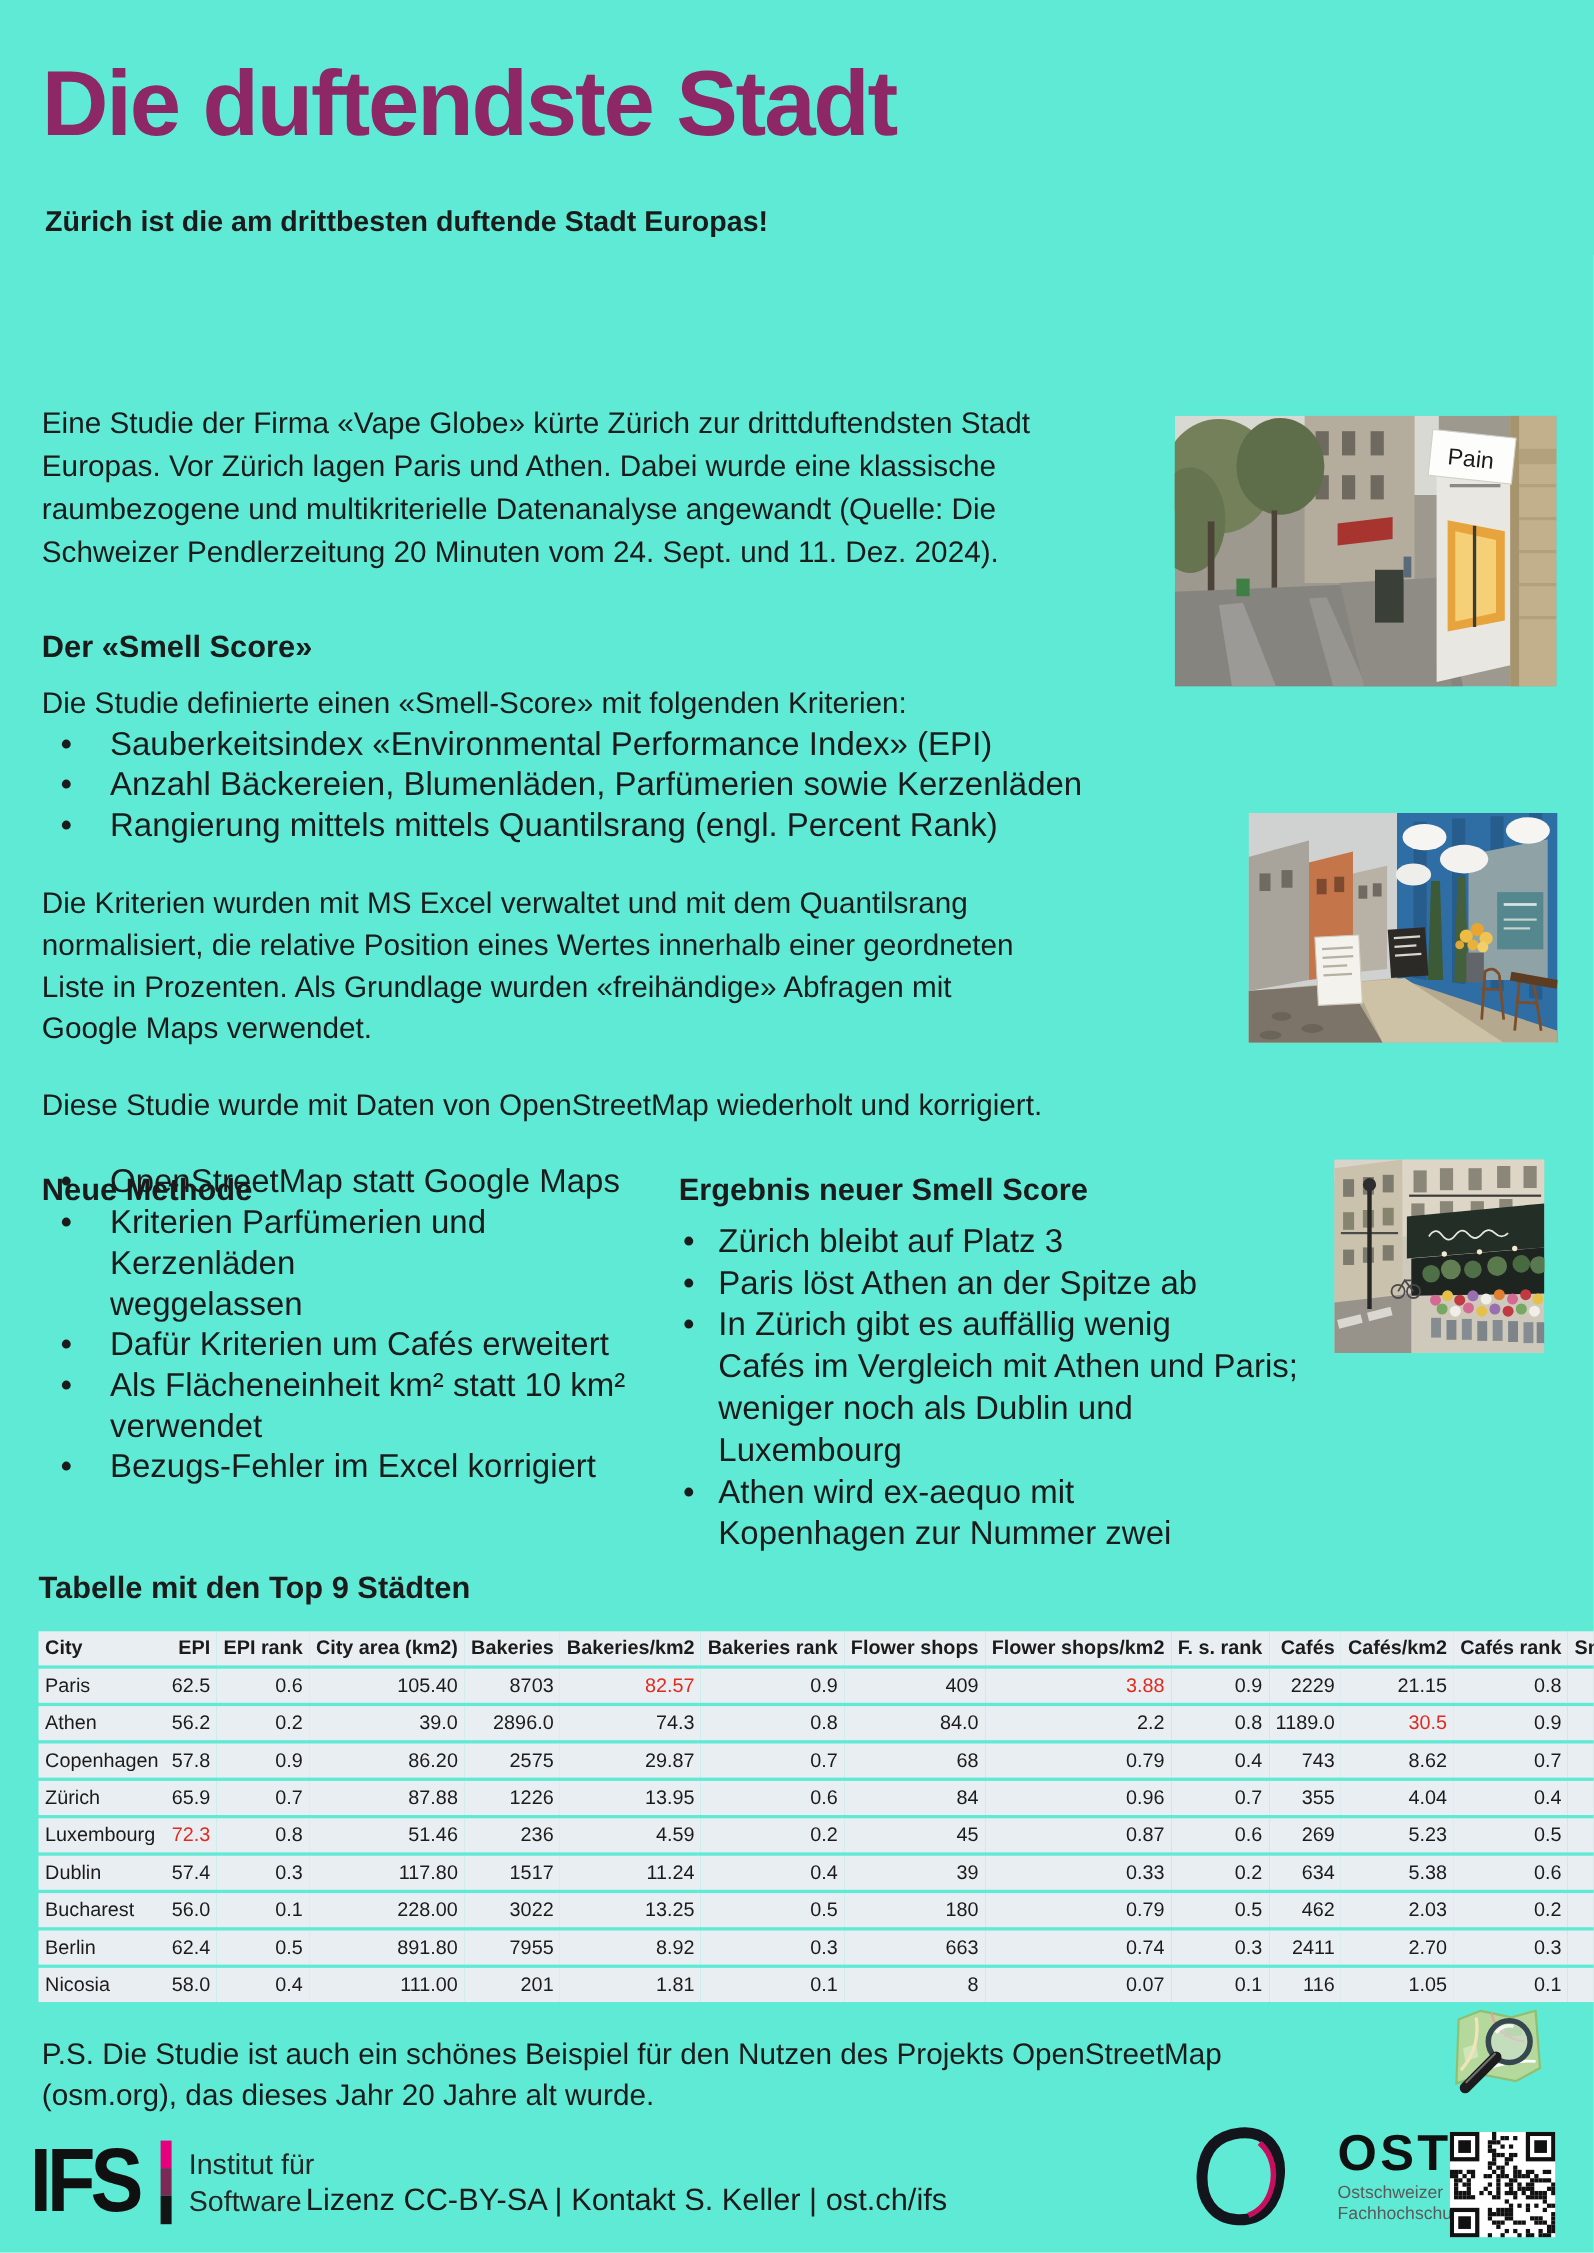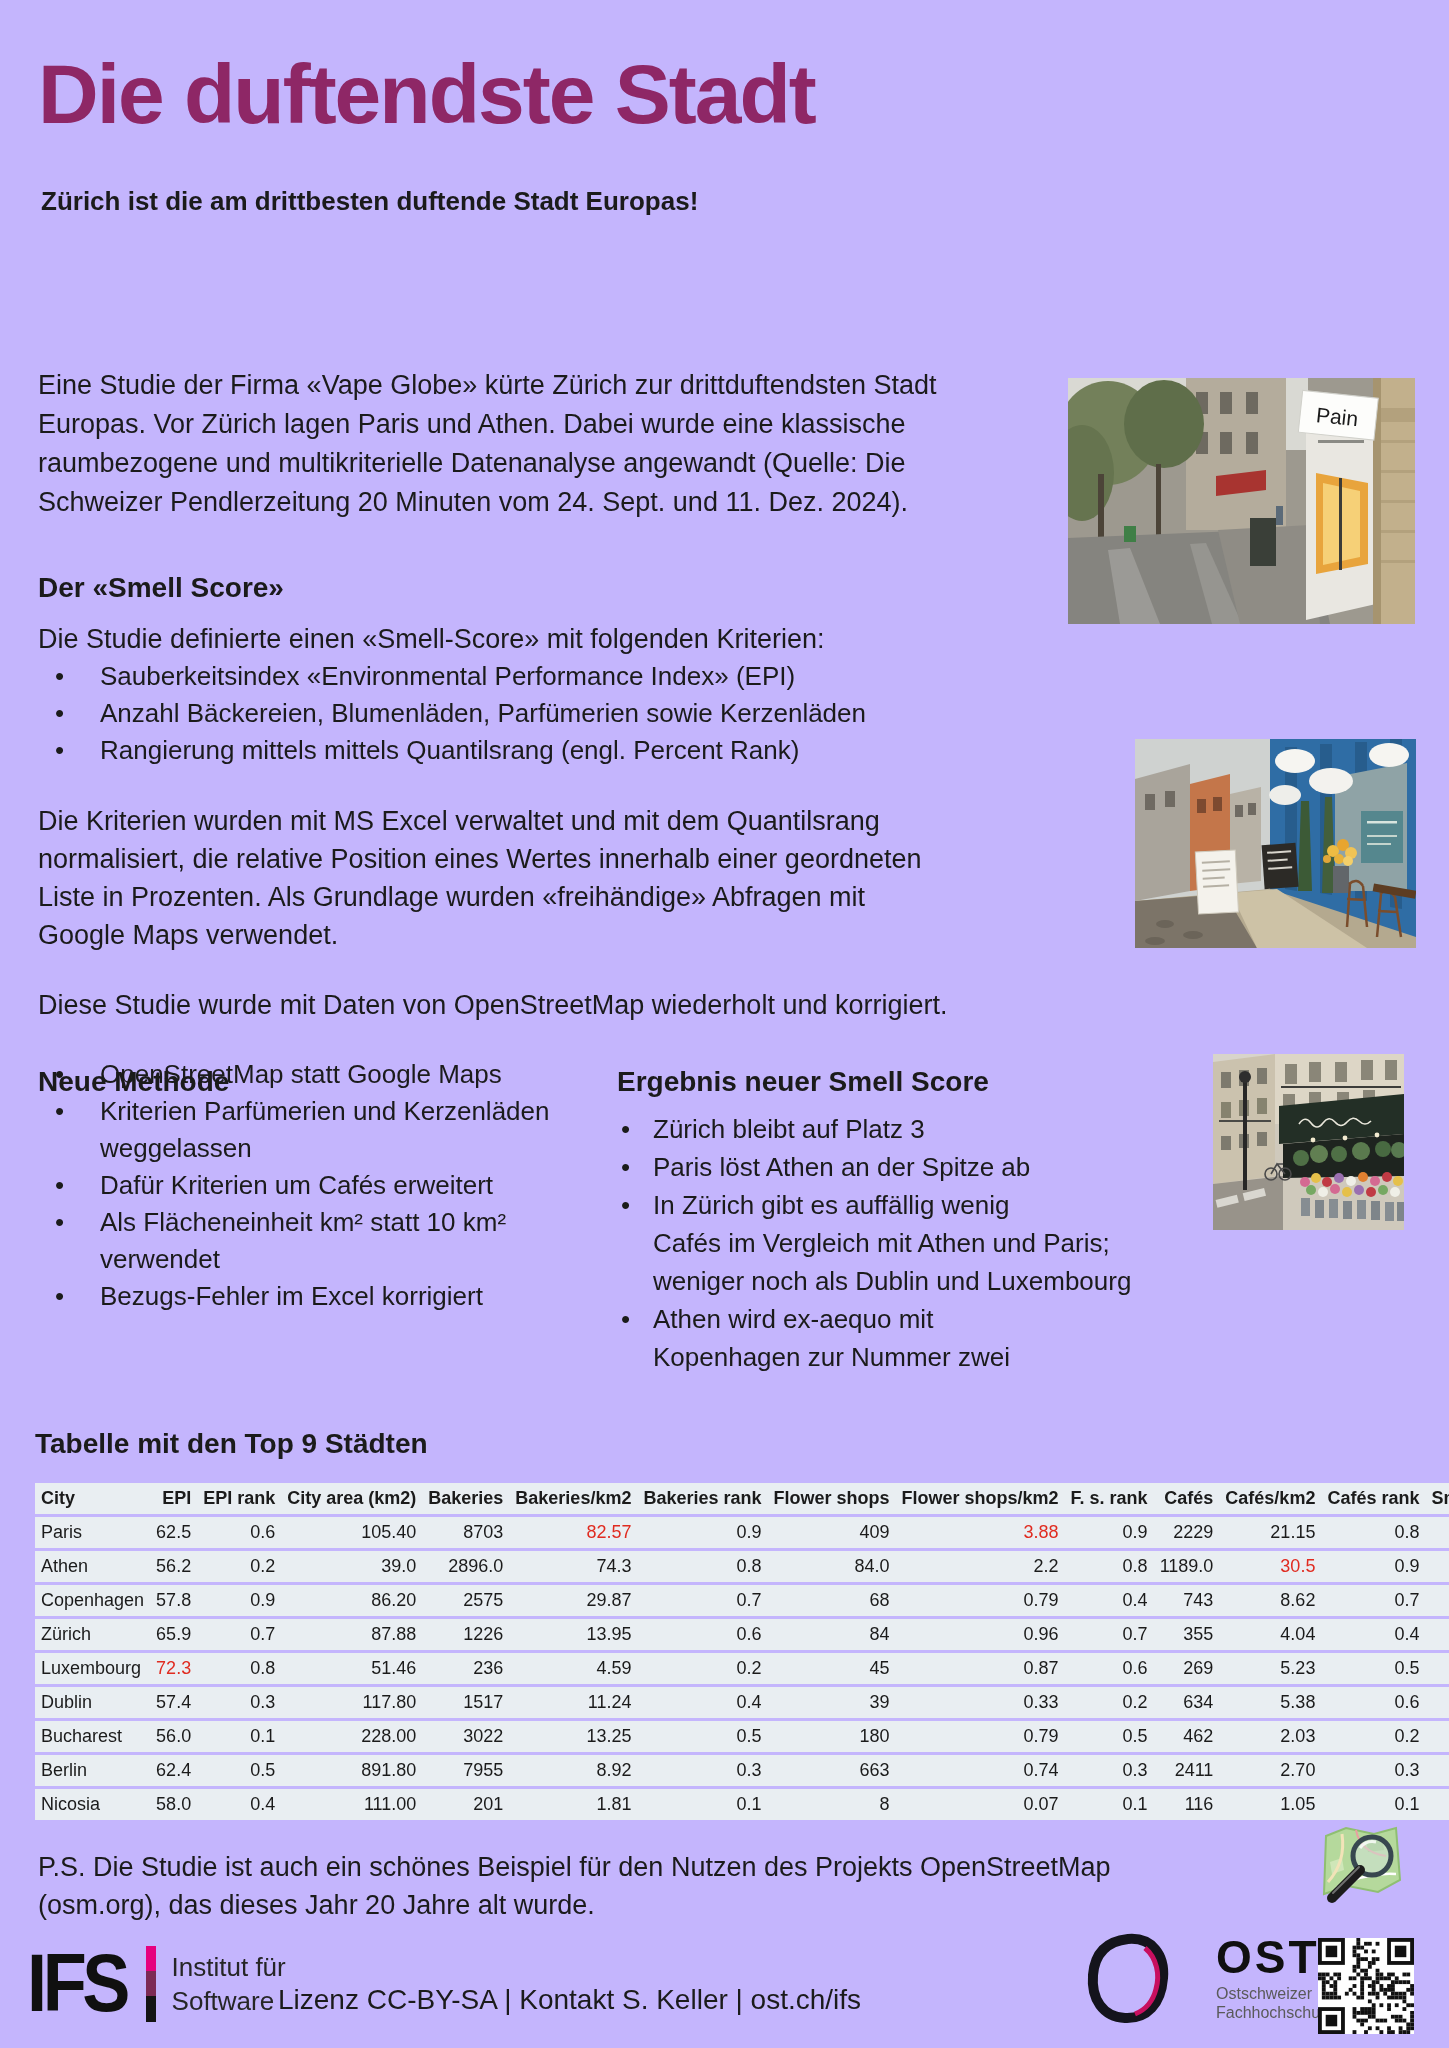--- a/index.html
+++ b/index.html
@@ -1,32 +1,32 @@
 <!DOCTYPE html>
 <html lang="de" style="--title: #8e2766; --red: #e02b20; --row_bg: #e9eef2; --accent_pink: #e6007e;"><head>
 <meta charset="utf-8">
 <style>
   html,body { margin:0; padding:0; background:#ffffff; }
   .page {
-    position:relative; width:1449px; height:2048px; background:#c4b5fd;
+    position:relative; width:1449px; height:2048px; background:#5eead4;
     font-family:"Liberation Sans", sans-serif; color:#1b1b1b; overflow:hidden;
   }
   .abs { position:absolute; }
   .pre { white-space:pre-line; }
   .title {
     font-size:84px; font-weight:700; letter-spacing:-2px; line-height:1;
     color:var(--title,#8e2766);
   }
   .subtitle { font-size:26px; font-weight:700; }
   .authors  { font-size:27px; }
   .body-text { font-size:27px; line-height:39px; }
   .h { font-size:28px; font-weight:700; }
   ul.b, ul.b2 { list-style:none; margin:0; padding:0; }
   ul.b li, ul.b2 li {
-    position:relative; font-size:26px; line-height:37px;
+    position:relative; font-size:30px; line-height:37px;
     padding-left:62px; white-space:pre-line;
   }
   ul.b li::before, ul.b2 li::before { content:"•"; position:absolute; left:17px; }
   ul.b2 li { padding-left:36px; line-height:38px; }
   ul.b2 li::before { left:4px; }
   .stable { border-collapse:separate; border-spacing:0 3px; font-size:18px; width:1380px; }
   .stable th {
     font-weight:700; text-align:right; padding:5px 6px;
     background:var(--row_bg,#e9eef2); white-space:nowrap;
   }

